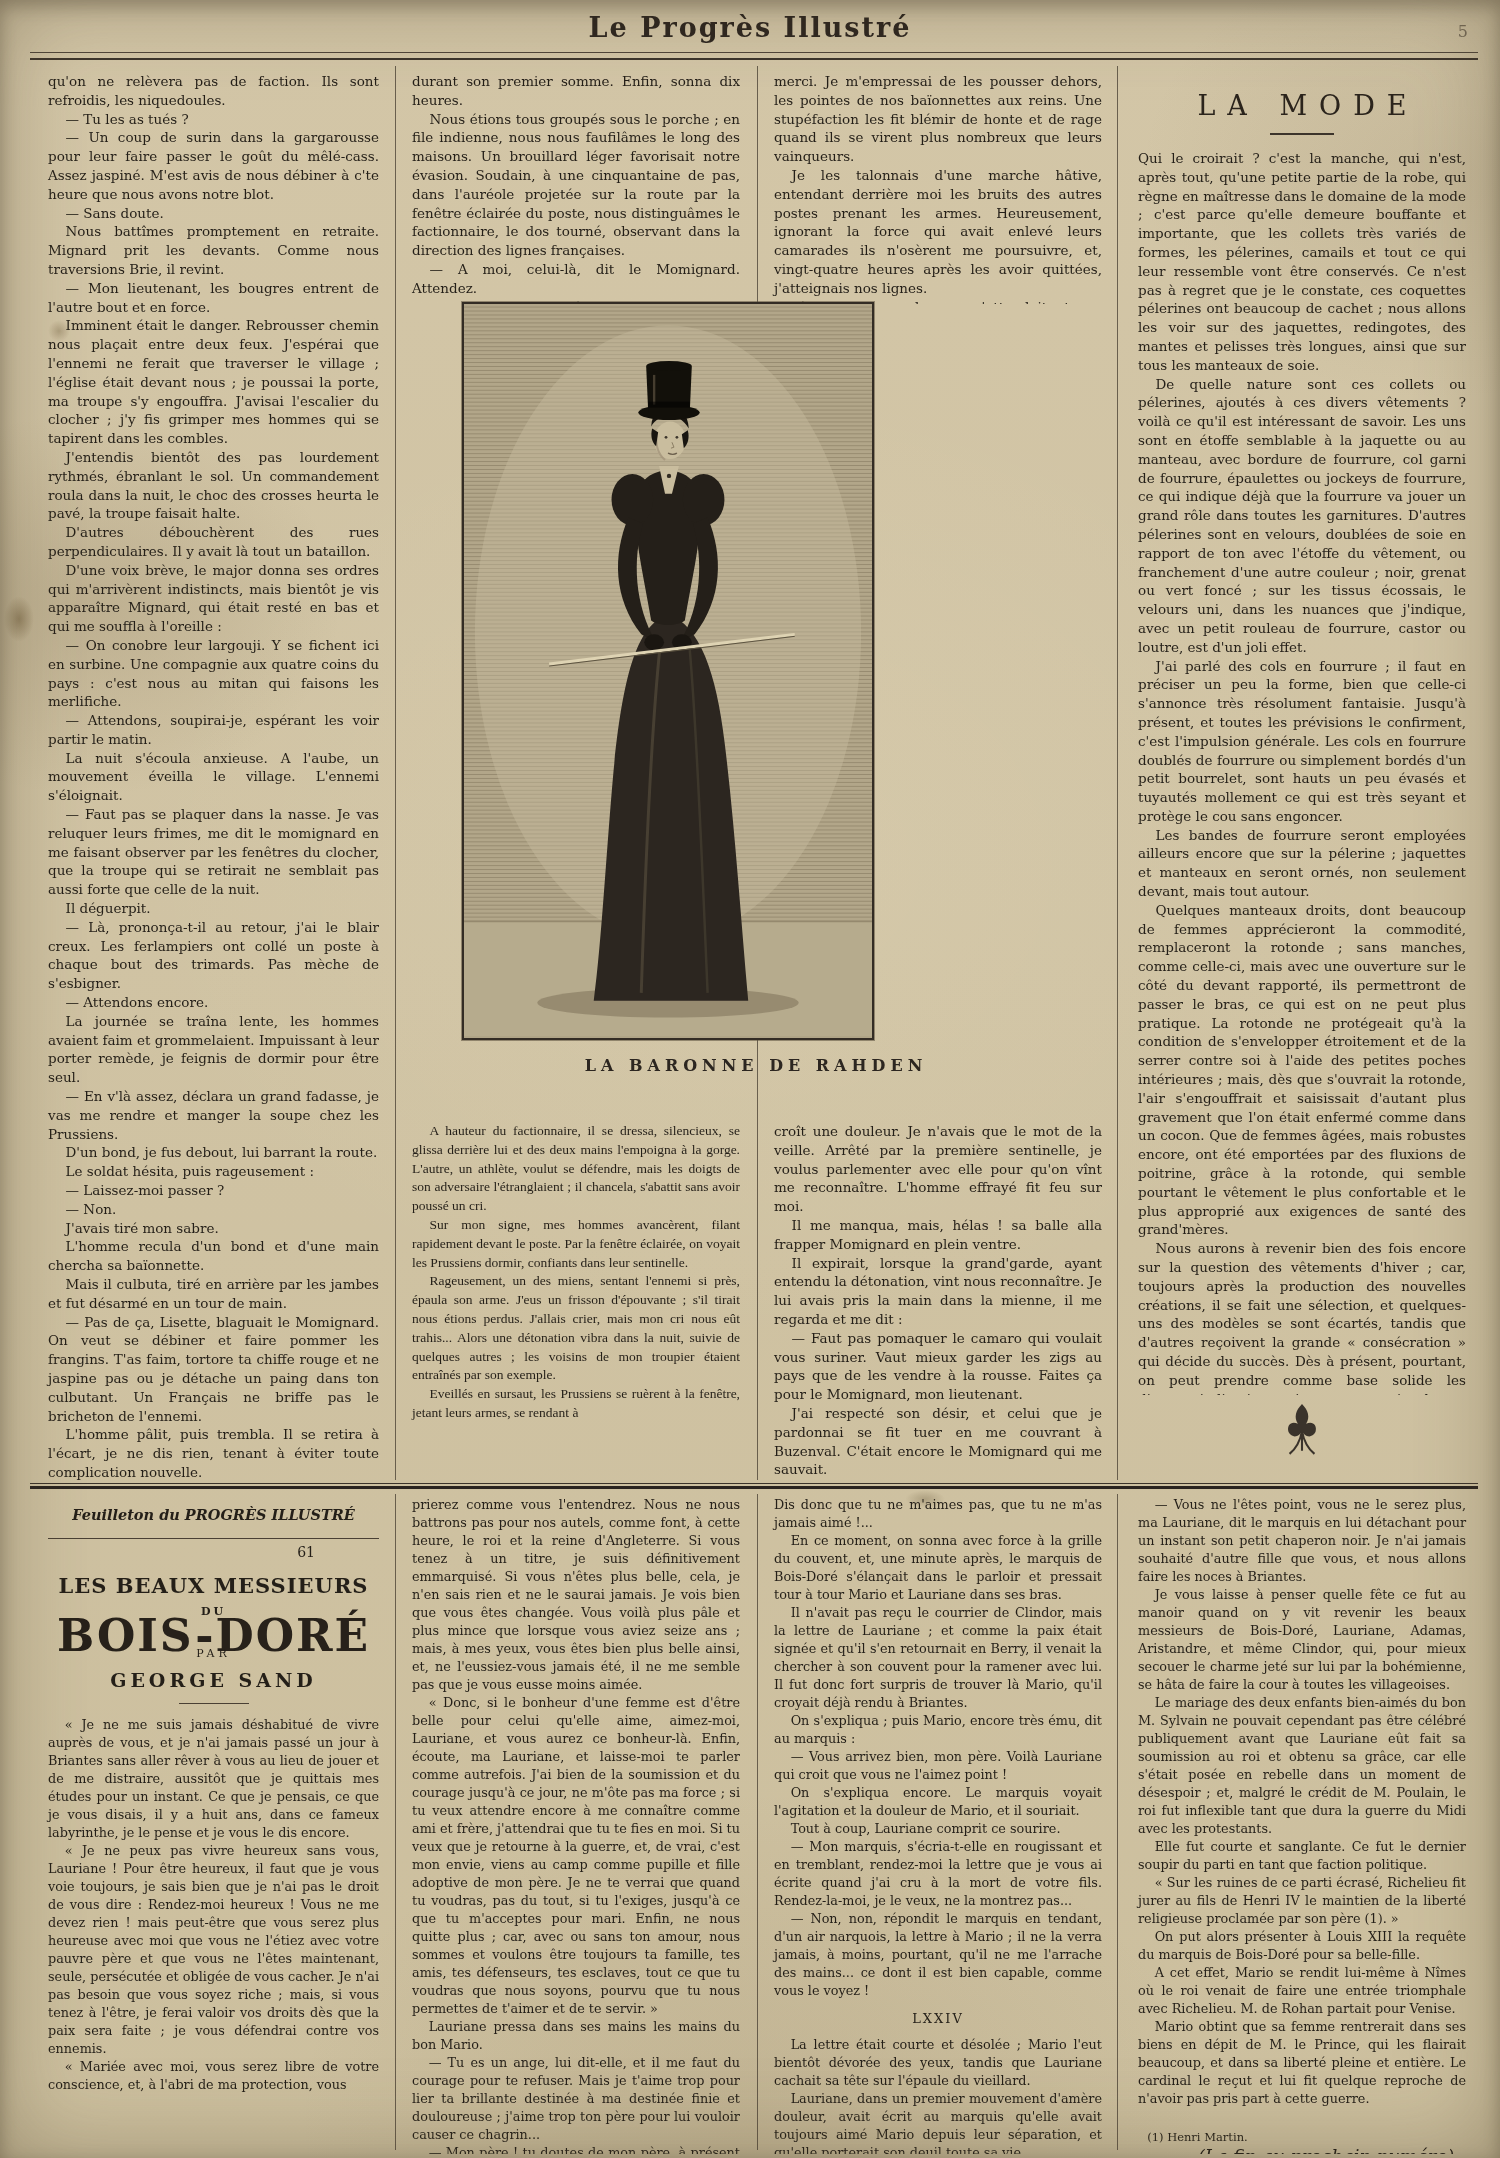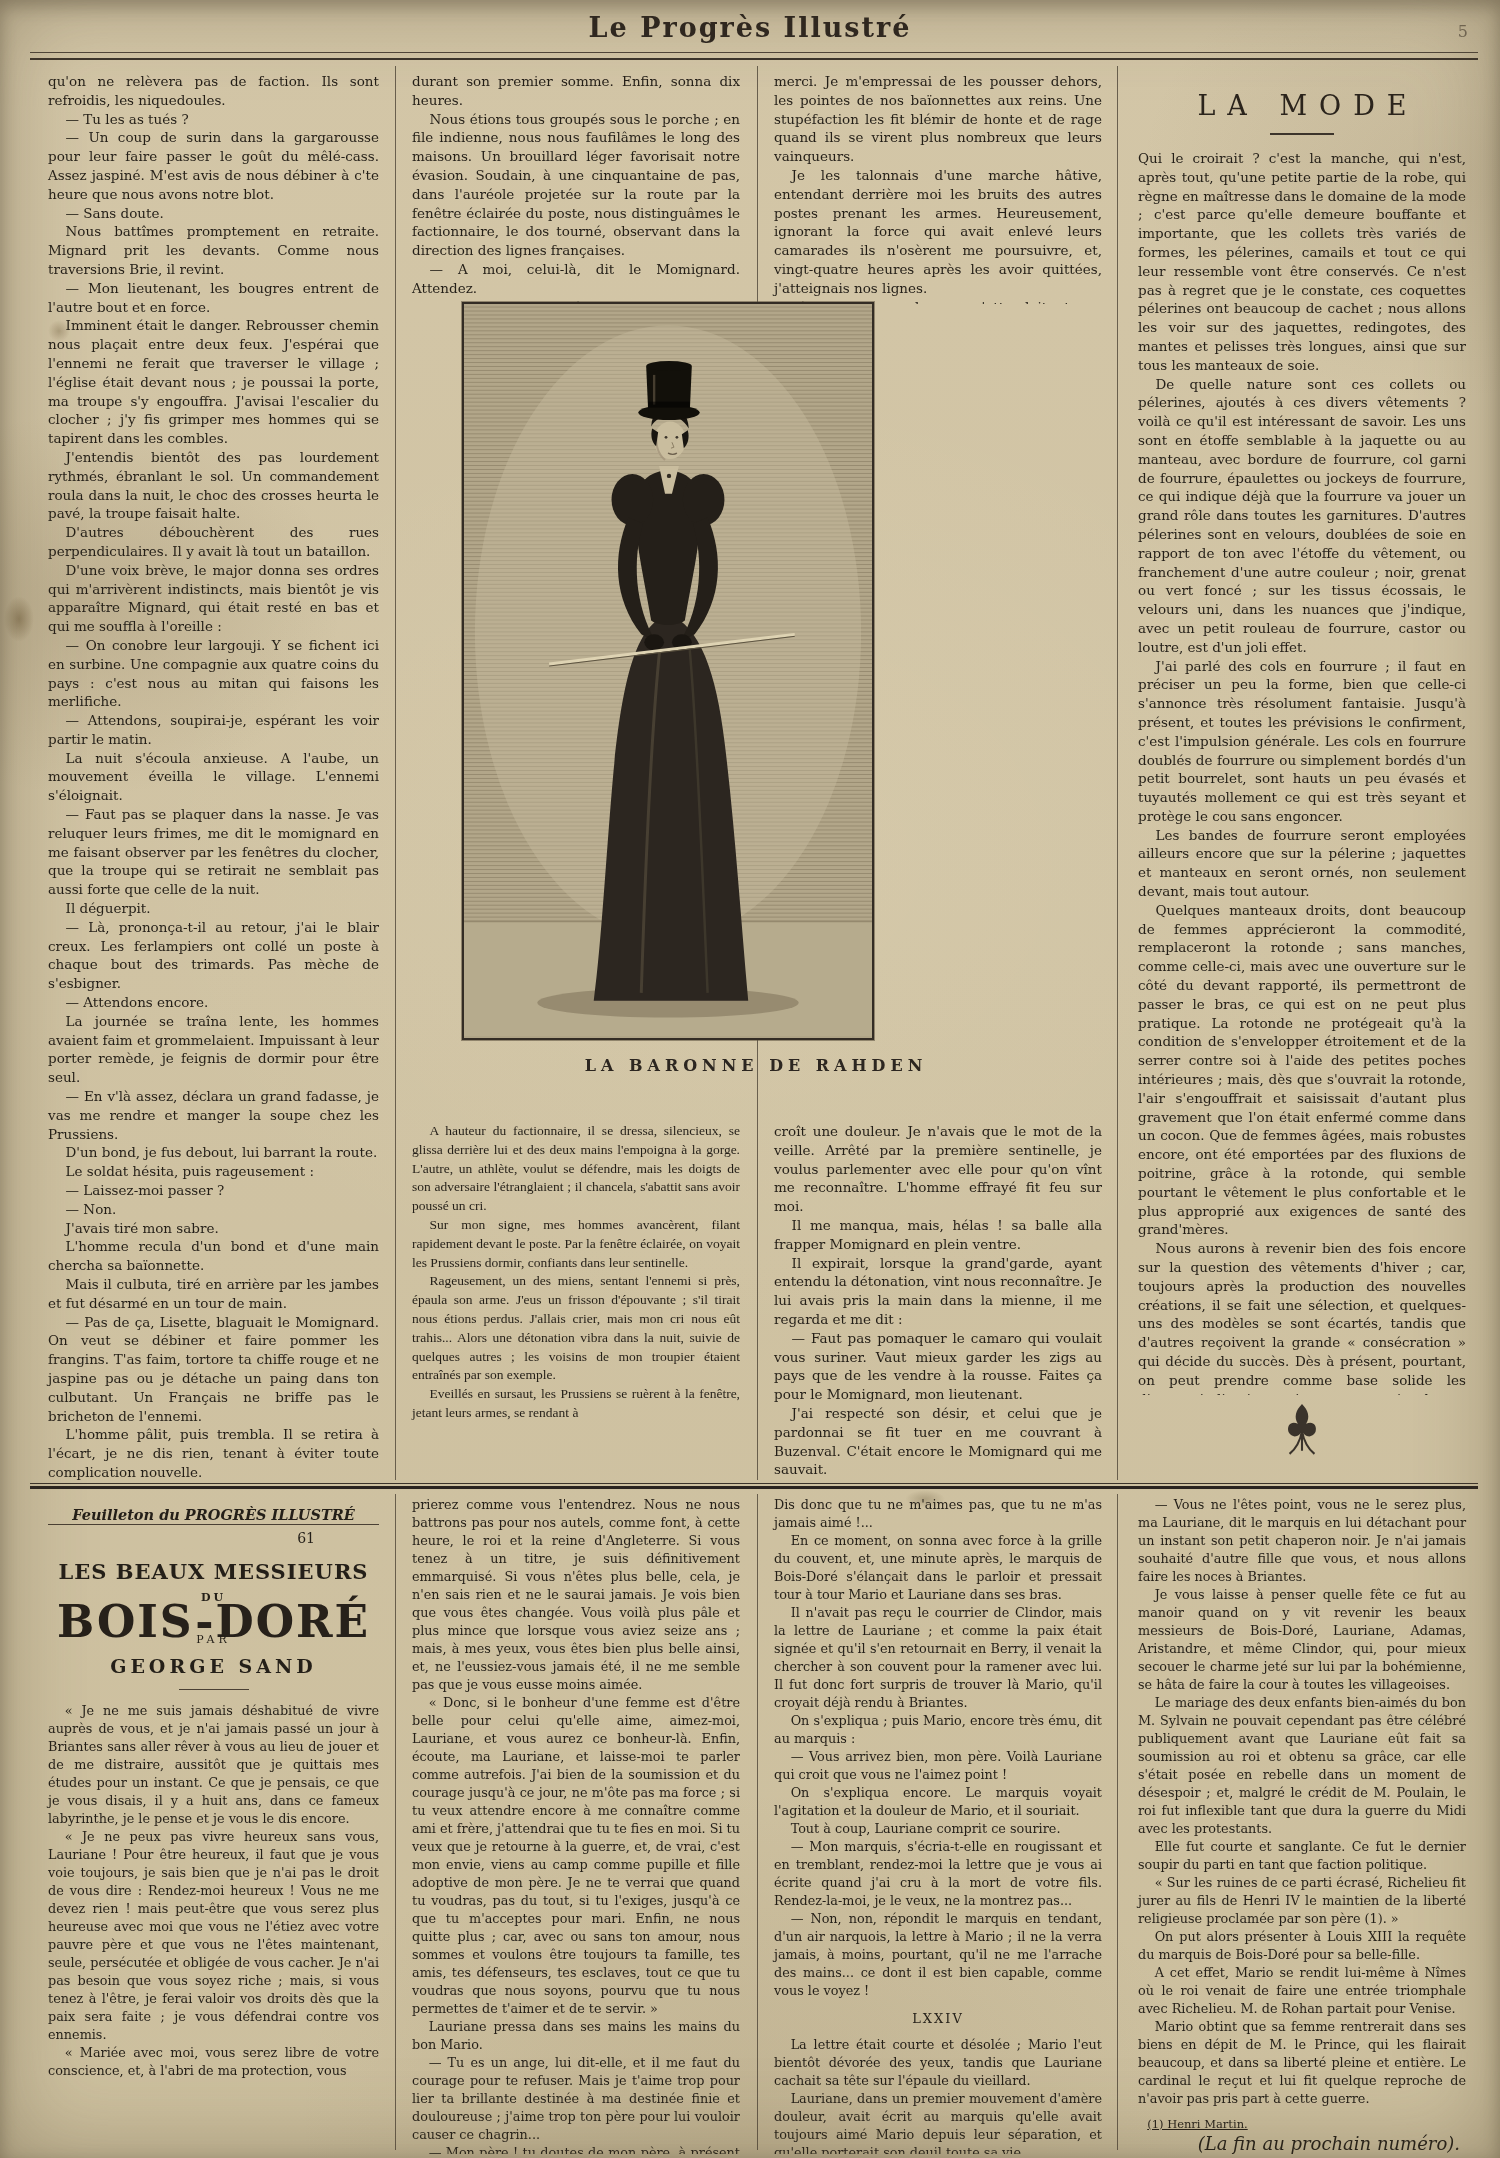--- a/index.html
+++ b/index.html
@@ -59,32 +59,32 @@
   .frule{position:absolute;left:30px;top:1483px;width:1448px;height:6px;
     border-top:1px solid #3c342b;border-bottom:3px solid #2b2520;}
 
   .f1{left:40px;top:1498px;width:347px;height:654px;padding:0 8px;}
   .f2{left:404px;top:1496px;width:344px;height:658px;padding:0 8px;}
   .f3{left:766px;top:1496px;width:344px;height:658px;padding:0 8px;}
   .f4{left:1128px;top:1496px;width:348px;height:658px;padding:0 10px;}
   .feuil-text{font-size:12.8px;line-height:18px;}
 
   .f-head{font-style:italic;font-weight:bold;text-align:center;font-size:14.5px;
-    padding:8px 0 0 0;border-bottom:1px solid #4a4034;text-indent:0;}
+    padding:8px 0 14px 0;border-bottom:1px solid #4a4034;text-indent:0;}
   .f-num{text-align:right;padding-right:64px;font-size:14px;margin-top:4px;}
   .f-t1{text-align:center;font-weight:bold;font-size:21px;letter-spacing:1px;margin-top:16px;}
   .f-t2{text-align:center;font-weight:bold;font-size:11px;letter-spacing:3px;margin-top:8px;}
   .f-t3{text-align:center;font-weight:bold;font-size:44px;letter-spacing:2px;margin-top:6px;color:#27211a;}
   .f-par{text-align:center;font-size:11px;letter-spacing:4px;}
   .f-auth{text-align:center;font-weight:bold;font-size:19px;letter-spacing:4px;margin-top:8px;}
   .f-rule{width:70px;height:1px;background:#4a4034;margin:14px auto 12px auto;}
 
   .chapter{text-align:center;text-indent:0 !important;letter-spacing:2px;font-size:13px;
     margin:10px 0 8px 0 !important;}
-  .footnote{font-size:11.5px;margin-top:7px;text-indent:0.8em;text-decoration:underline;}
+  .footnote{font-size:11.5px;margin-top:20px;text-indent:0.8em;}
   .fin{font-style:italic;text-align:right;font-size:18px;padding-right:6px;margin-top:2px;}
 </style>
 </head>
 <body>
 
 <div class="page">
   <div class="stain stain1"></div>
   <div class="stain stain2"></div>
   <div class="stain stain3"></div>
 

